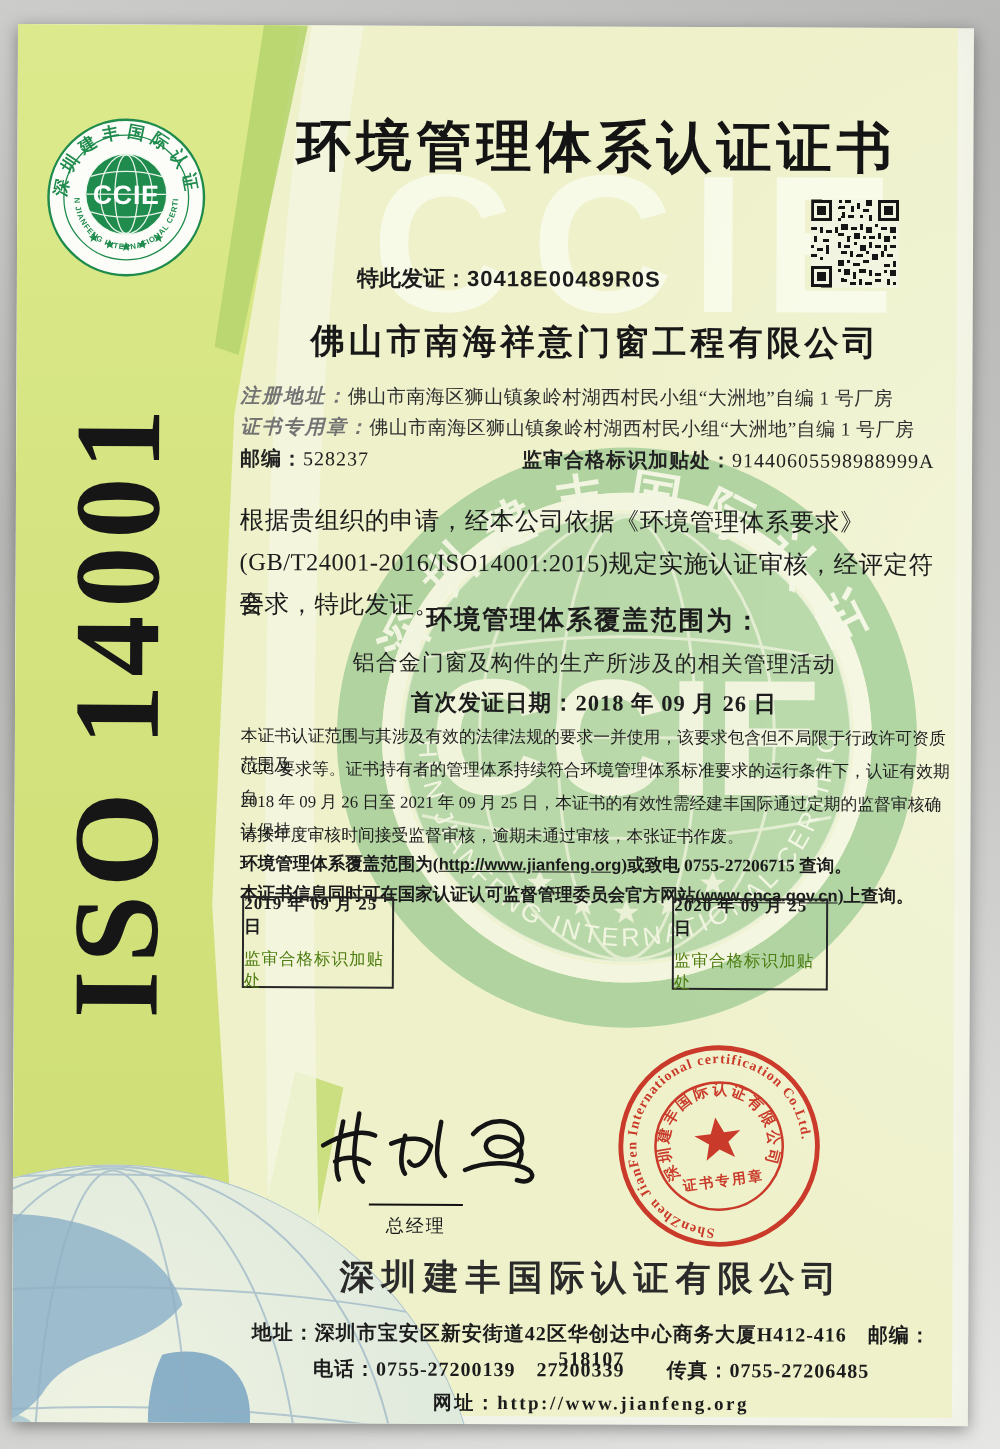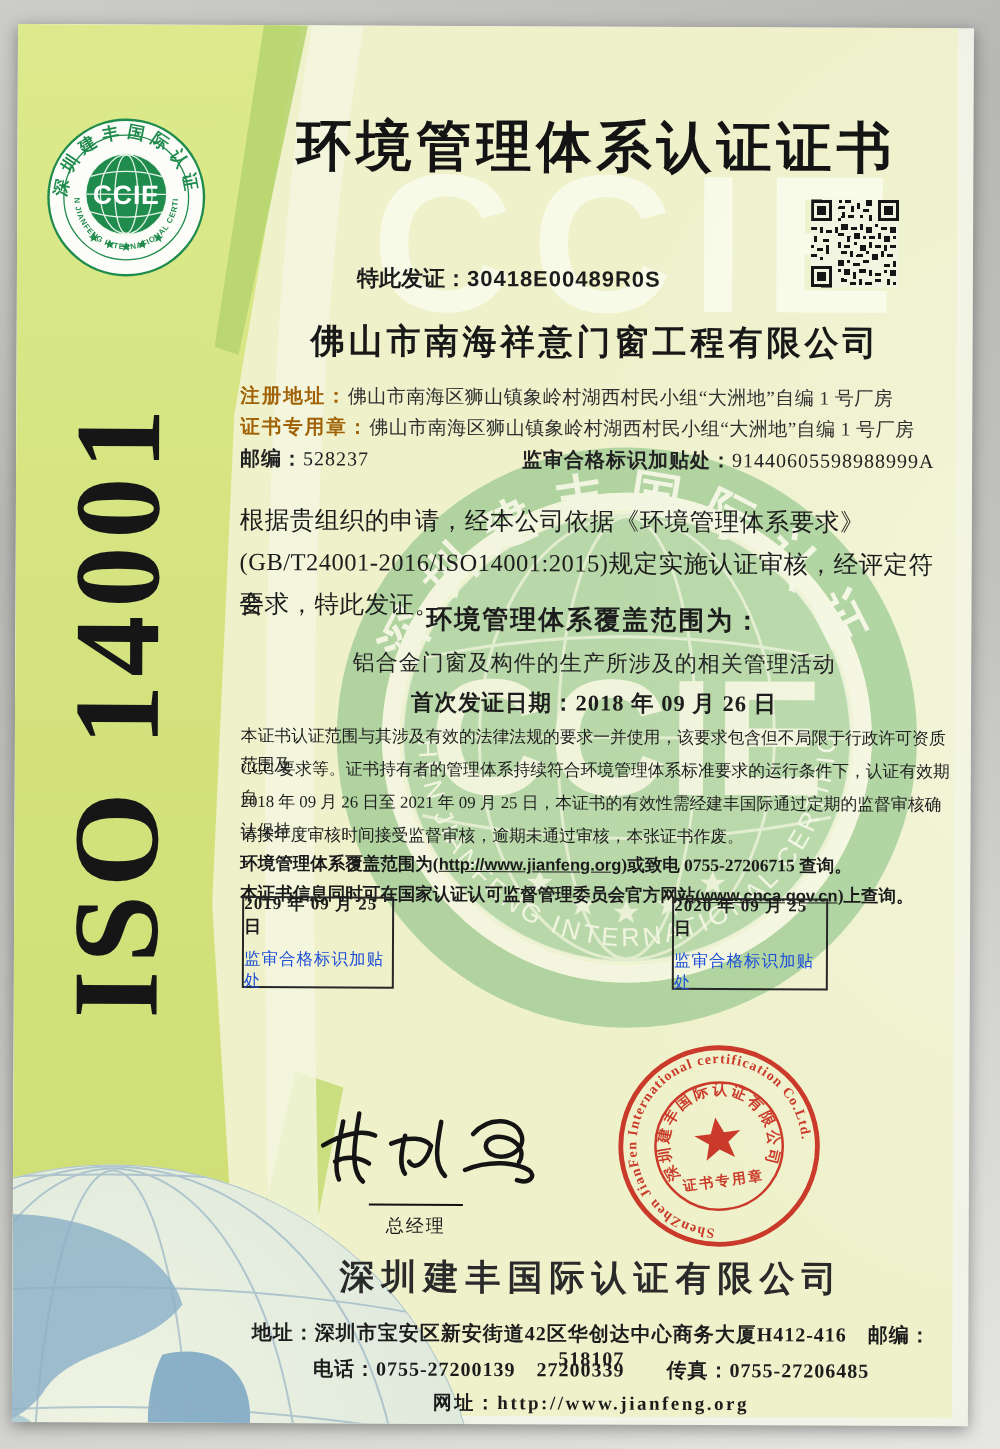--- a/index.html
+++ b/index.html
@@ -37,40 +37,40 @@
   .logo{position:absolute;left:28px;top:92px;width:162px;height:162px;z-index:2;}
   .qr{position:absolute;left:794px;top:172px;width:88px;height:88px;z-index:3;}
   .content{position:absolute;left:0;top:0;width:100%;height:100%;z-index:3;}
   .ctr{position:absolute;left:222px;width:714px;text-align:center;}
   .abs{position:absolute;}
   .title{top:84px;font-size:55px;font-weight:bold;letter-spacing:5px;color:#141414;}
   .certno{top:238px;left:252px;width:480px;text-align:center;font-size:22px;font-weight:bold;}
   .certno .num{font-family:"Liberation Sans", sans-serif;letter-spacing:1px;margin-top:48px;}
   .cname{top:293px;font-size:34px;font-weight:bold;letter-spacing:4px;color:#181818;}
   .addr{left:224px;width:712px;font-size:19.5px;color:#303030;}
-  .addr .lbl{font-weight:600;letter-spacing:2px;color:#a16207;}
+  .addr .lbl{font-weight:600;letter-spacing:2px;color:#737373;font-style:italic;}
   .addr .val{font-size:19px;letter-spacing:.5px;}
   .postal-row{top:420px;left:224px;width:712px;font-size:20px;color:#222;}
   .postal-row .lbl{font-weight:bold;letter-spacing:1px;}
   .postal-row .num{font-family:"Liberation Serif", serif;letter-spacing:1px;}
   .uscc{position:absolute;left:282px;top:0;}
   .para{left:224px;width:716px;font-size:24.5px;line-height:42px;color:#1c1c1c;letter-spacing:.5px;}
   .scope-h{top:576px;font-size:26px;font-weight:bold;letter-spacing:2px;}
   .scope-t{top:622px;font-size:22px;letter-spacing:1px;color:#242424;}
   .first-issue{top:661px;font-size:22.5px;font-weight:bold;letter-spacing:1px;}
   .fine{left:226px;width:716px;font-size:16.8px;line-height:29px;color:#1e1e1e;}
   .info{left:226px;width:716px;font-size:17.5px;font-weight:600;color:#1b1b1b;}
   .info .url{text-decoration:underline;font-family:"Liberation Sans", sans-serif;font-weight:bold;font-size:16.5px;}
   .stkbox{
     position:absolute;top:871px;height:88px;border:2px solid #272727;
     display:flex;flex-direction:column;align-items:center;justify-content:center;gap:10px;
     background:transparent;
   }
   .stkbox .d{font-size:17px;font-weight:bold;letter-spacing:1px;}
-  .stkbox .l{font-size:16.5px;letter-spacing:1px;color:#1d4ed8;}
+  .stkbox .l{font-size:16.5px;letter-spacing:1px;color:#4d7c0f;}
   .box1{left:228px;width:148px;}
   .box2{left:658px;width:152px;}
   .sig{position:absolute;left:300px;top:1066px;width:240px;height:120px;z-index:3;}
   .sig-line{position:absolute;left:356px;top:1178px;width:94px;border-bottom:2.5px solid #111;z-index:3;}
   .sig-role{position:absolute;left:356px;top:1188px;width:94px;text-align:center;font-size:18px;letter-spacing:2px;color:#1a1a1a;z-index:3;}
   .seal{position:absolute;left:600px;top:1013px;width:212px;height:212px;z-index:4;mix-blend-mode:multiply;}
   .issuer{top:1228px;font-family:"Liberation Sans", sans-serif;font-size:35px;font-weight:bold;letter-spacing:7px;color:#2a2a2a;}
   .f1{top:1294px;font-size:20px;font-weight:bold;letter-spacing:1px;color:#1c1c1c;}
   .f2{top:1330px;font-size:20px;font-weight:bold;letter-spacing:1px;color:#1c1c1c;}
   .f3{top:1364px;font-size:19px;font-weight:bold;letter-spacing:2.5px;color:#1c1c1c;}

